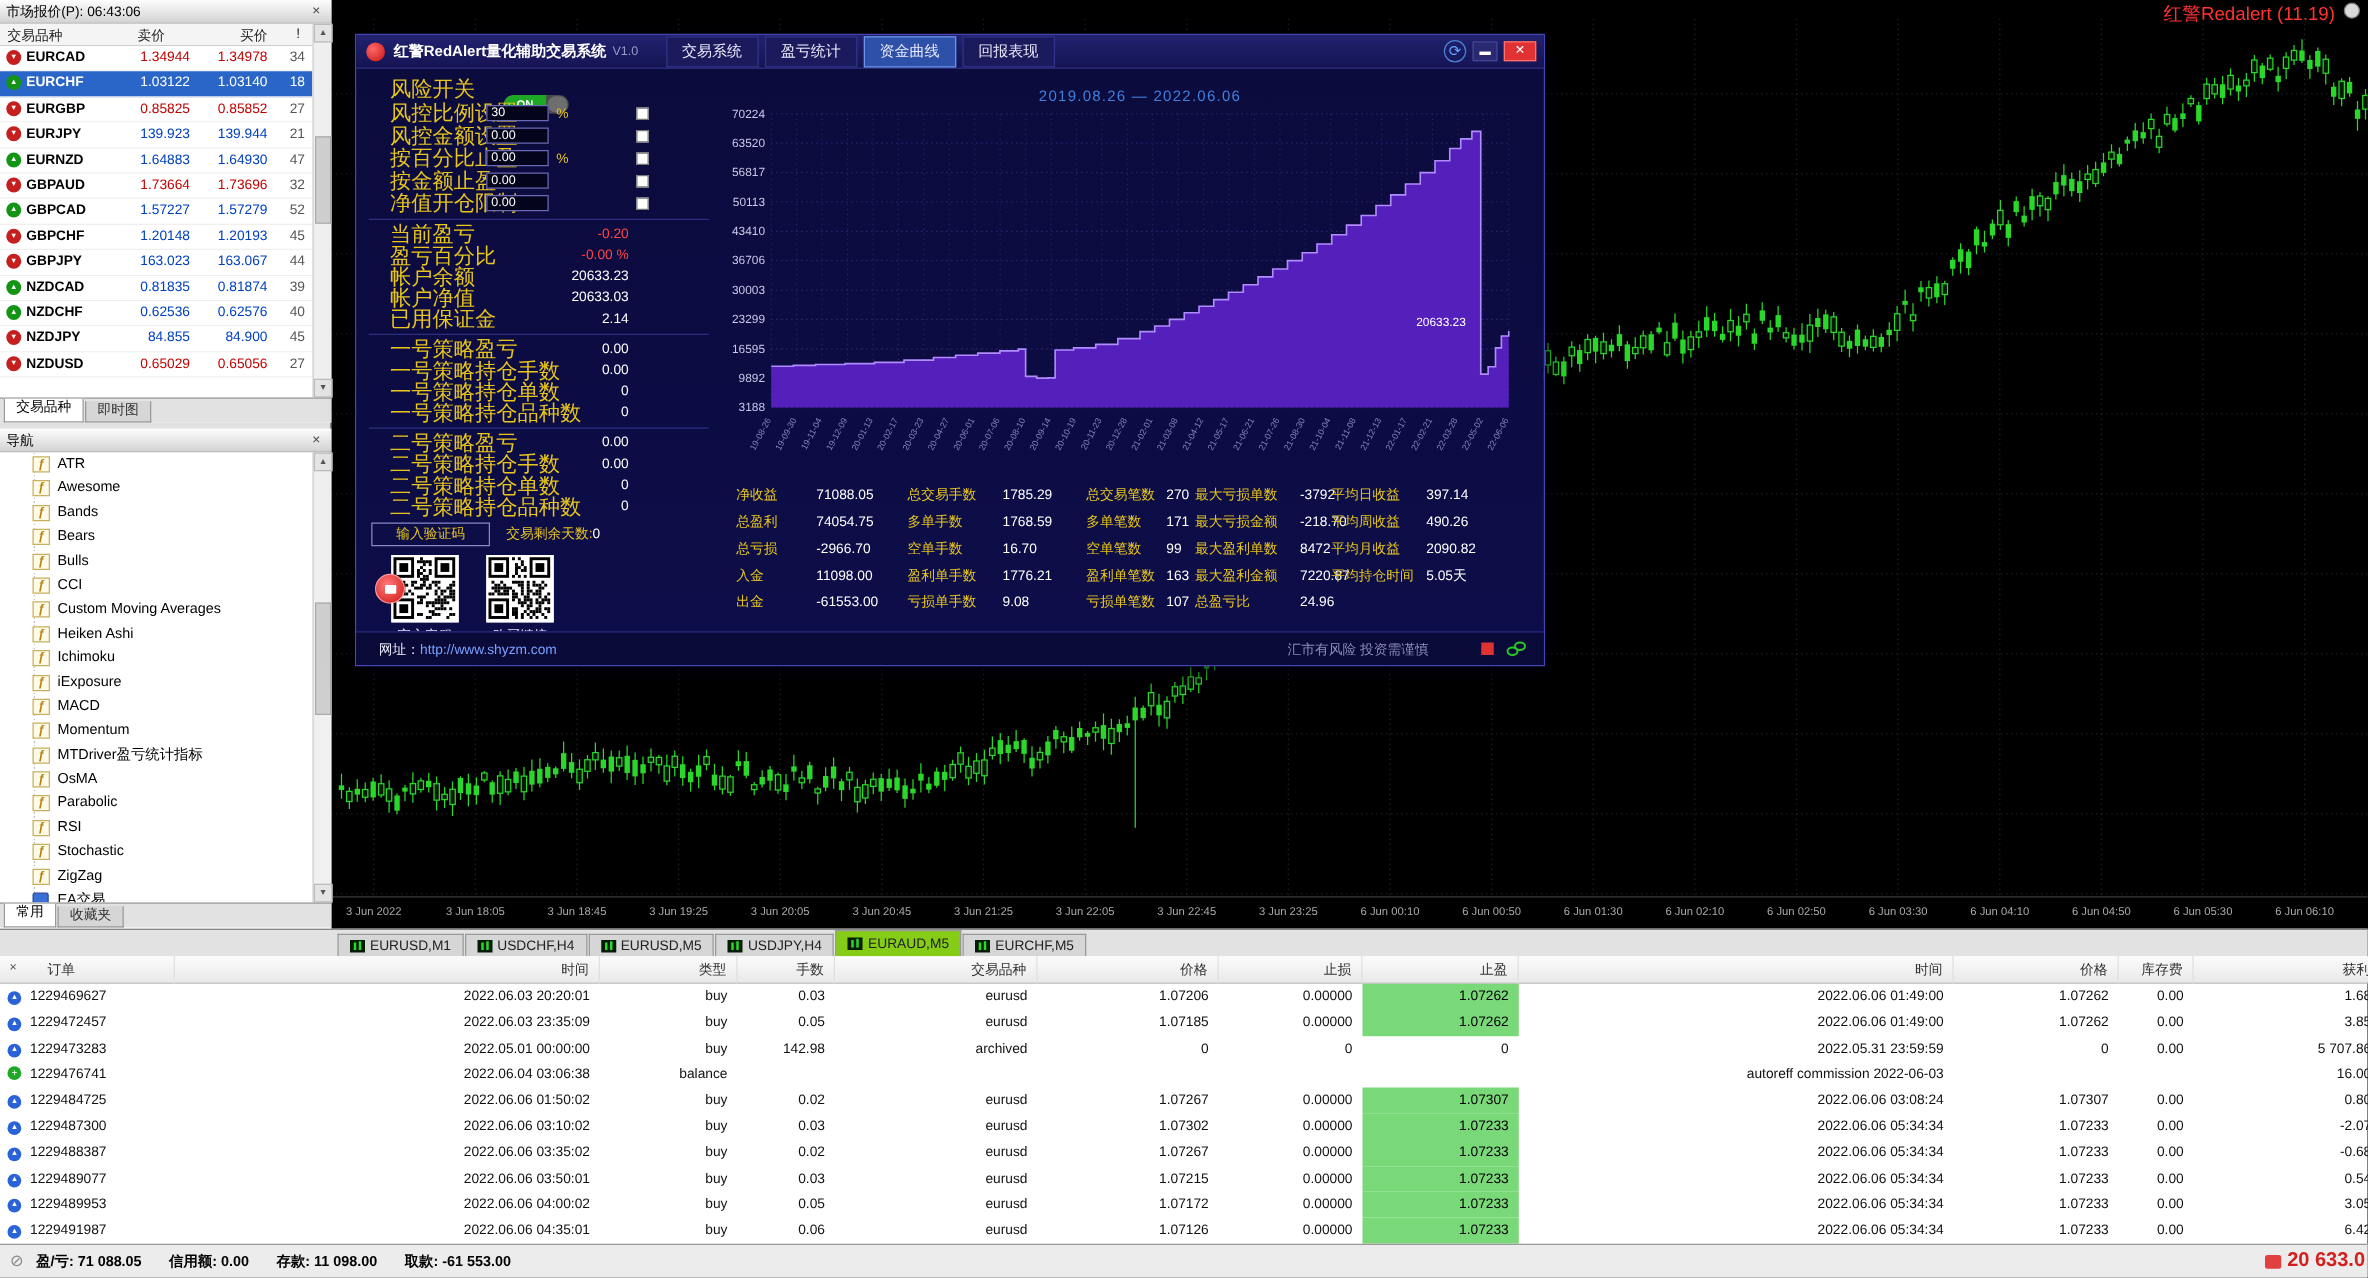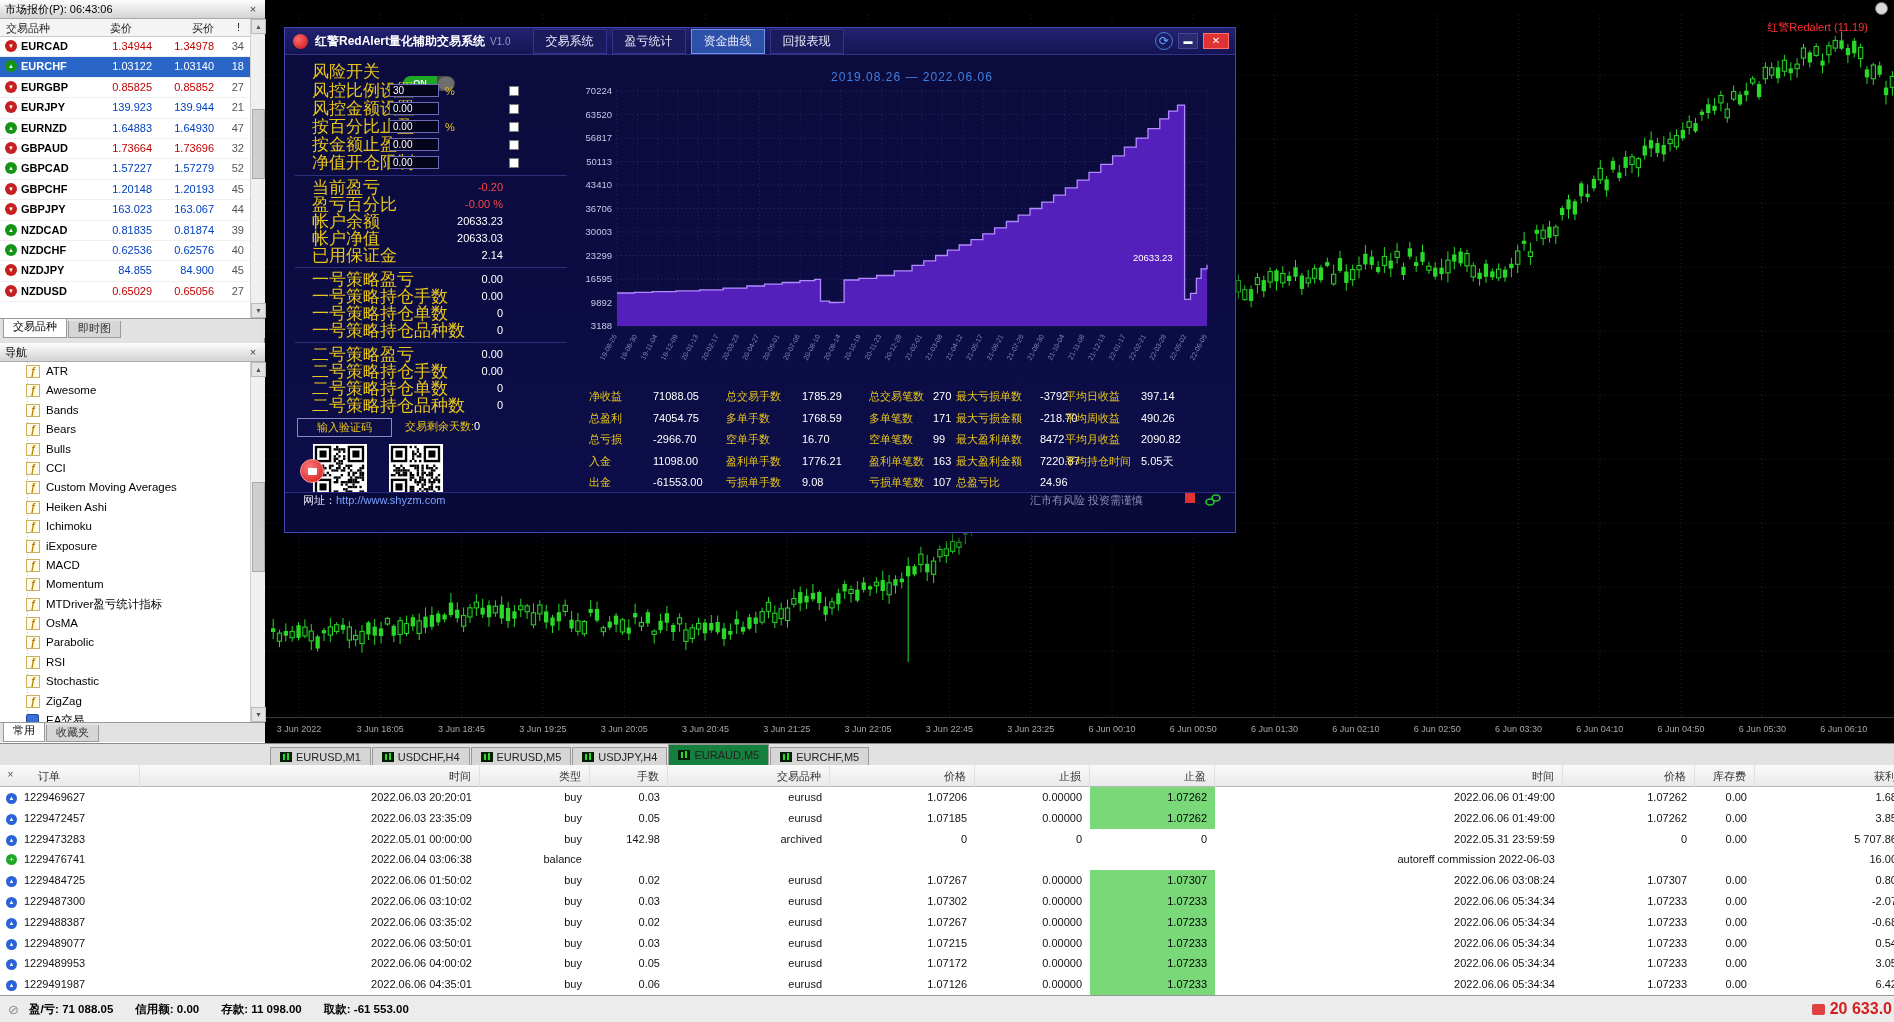--- a/index.html
+++ b/index.html
@@ -35,21 +35,21 @@
     background:repeating-linear-gradient(to bottom,#c0c0c0 0 1px,transparent 1px 3px);}
   .nav-item{position:relative;height:19.4px;padding-left:46px;line-height:19px;color:#000;font-size:11.5px;white-space:nowrap;}
   .nav-item .stub{position:absolute;left:27px;top:9px;width:10px;height:1px;
     background:repeating-linear-gradient(to right,#c0c0c0 0 1px,transparent 1px 3px);}
   .f-icon{position:absolute;left:26px;top:3px;width:14px;height:13px;background:#fffbe8;border:1px solid #c8b060;
     color:#b8860b;font-style:italic;font-weight:bold;font-size:10px;text-align:center;line-height:11px;}
   .ea-icon{position:absolute;left:26px;top:3px;width:13px;height:13px;background:#3a6fd8;border:1px solid #224a9a;border-radius:2px;}
   
   #chart-zone{position:absolute;left:265px;top:0;width:1629px;height:743px;background:#000;z-index:1;}
   #ohlc-bar{position:absolute;left:0;top:0;width:100%;height:15px;color:#e8e8e8;font-size:10.5px;line-height:15px;padding-left:8px;background:#000;}
-  #watermark{position:absolute;right:26px;top:20px;color:#ff3232;font-size:11px;}
+  #watermark{position:absolute;right:26px;top:2px;color:#ff3232;font-size:15px;}
   #app-badge{position:absolute;right:6px;top:2px;width:13px;height:13px;border-radius:50%;background:#d9d9d9;border:1px solid #777;}
   #candles-box{position:absolute;left:0;top:15px;width:1629px;height:702px;}
   #time-axis{position:absolute;left:0;top:717px;width:1629px;height:26px;background:#000;border-top:1px solid #3a3a3a;}
   .taxis-lbl{position:absolute;top:6px;transform:translateX(-50%);color:#a8a8a8;font-size:9px;white-space:nowrap;}
   
   #overlay{position:absolute;left:284px;top:27px;width:952px;height:506px;background:linear-gradient(#0b0b3c,#0d0d4a);
     border:1px solid #4545b2;box-shadow:0 4px 18px rgba(0,0,20,.85);z-index:30;color:#fff;}
   #ov-titlebar{position:absolute;left:0;top:0;width:100%;height:27px;background:linear-gradient(#222270,#141454);
     display:flex;align-items:center;border-bottom:1px solid #333388;}
   #ov-logo{width:15px;height:15px;border-radius:50%;background:radial-gradient(circle at 35% 35%,#ff6a6a,#c81010);margin:0 7px 0 8px;}
@@ -85,34 +85,34 @@
   .qr{position:absolute;top:3px;width:54px;height:54px;background:#fff;}
   .qr-lbl{position:absolute;top:60px;width:54px;text-align:center;color:#e0e0ee;font-size:11px;}
   #scan-icon{position:absolute;left:15px;top:18px;width:24px;height:24px;border-radius:50%;z-index:3;
     background:radial-gradient(circle at 40% 35%,#ff7a7a,#d01515);border:1px solid #ff9a9a;}
   #scan-icon::after{content:"";position:absolute;left:7px;top:8px;width:9px;height:7px;background:#fff;border-radius:1px;}
   #equity-box{position:absolute;left:292px;top:36px;width:652px;height:330px;}
   #stats-grid{position:absolute;left:304px;top:358px;display:grid;grid-template-columns:137px 143px 87px 109px 160px;grid-auto-rows:21.5px;}
   .stat-cell{white-space:nowrap;font-size:11px;line-height:21px;}
   .stat-cell .sl{display:inline-block;color:#e7c51c;}
   .stat-cell .sv{color:#fff;}
-  #ov-footer{position:absolute;left:0;bottom:0;width:100%;height:40px;background:#0a0a38;border-top:1px solid #2b2b84;
-    display:flex;}
+  #ov-footer{position:absolute;left:0;bottom:0;width:100%;height:27px;background:#0a0a38;border-top:1px solid #2b2b84;
+    display:flex;align-items:center;}
   #url-wrap{margin-left:18px;color:#e8e8f8;}
   #url-wrap .url{color:#7aa2ff;}
   #disclaimer{margin-left:auto;color:#8d8dbb;}
   #foot-redsq{width:10px;height:10px;background:#e03232;margin:0 10px 0 42px;}
   #foot-link{width:16px;height:14px;margin-right:14px;}
   
   #terminal{position:absolute;left:0;top:743px;width:1894px;height:279px;background:#fff;z-index:25;}
   #chart-tabs{position:absolute;left:0;top:0;width:100%;height:22px;background:#e2e2e2;border-top:1px solid #888;
     display:flex;align-items:flex-end;padding-left:270px;}
   .ctab{display:flex;align-items:center;gap:4px;height:18px;padding:0 9px;margin-right:1px;background:#d6d6d6;
     border:1px solid #9a9a9a;border-bottom:none;color:#222;font-size:11px;white-space:nowrap;}
-  .ctab.on{background:#15803d;height:21px;}
+  .ctab.on{background:#84cc16;height:21px;}
   .ctab-ico{width:12px;height:10px;background:#031c03;position:relative;}
   .ctab-ico::before,.ctab-ico::after{content:"";position:absolute;width:2px;background:#2bd82b;}
   .ctab-ico::before{left:3px;top:2px;height:6px;}
   .ctab-ico::after{left:7px;top:1px;height:7px;}
   #t-header{position:absolute;left:0;top:22px;width:1905px;height:22px;background:linear-gradient(#fbfbfb,#e9e9e9);
     border-bottom:1px solid #b8b8b8;white-space:nowrap;color:#333;}
   .tc{display:inline-block;height:22px;line-height:22px;vertical-align:top;text-align:right;padding-right:8px;overflow:hidden;}
   #t-header .tc{border-right:1px solid #e0e0e0;}
   .tc1{width:140px;text-align:left;padding-left:38px;}
   .tc2{width:340px;} .tc3{width:110px;} .tc4{width:78px;} .tc5{width:162px;} .tc6{width:145px;}

